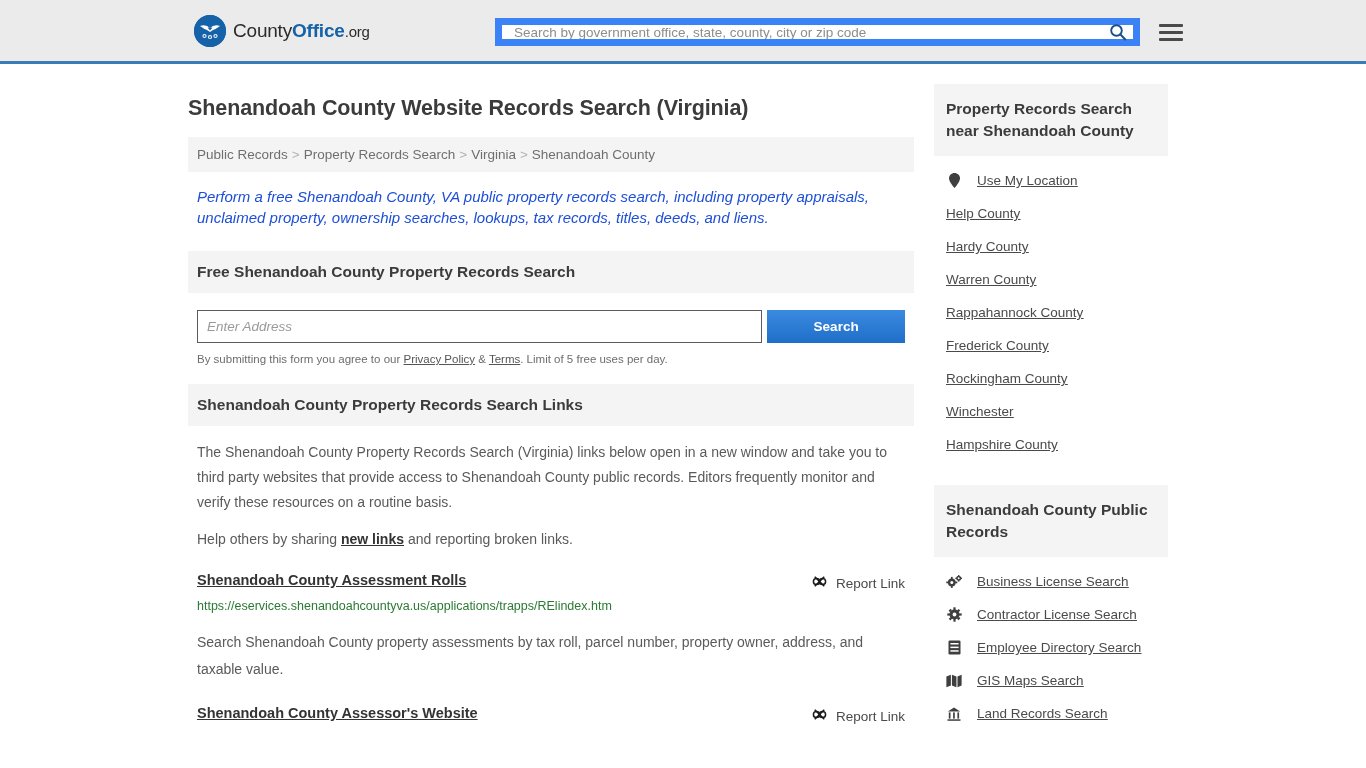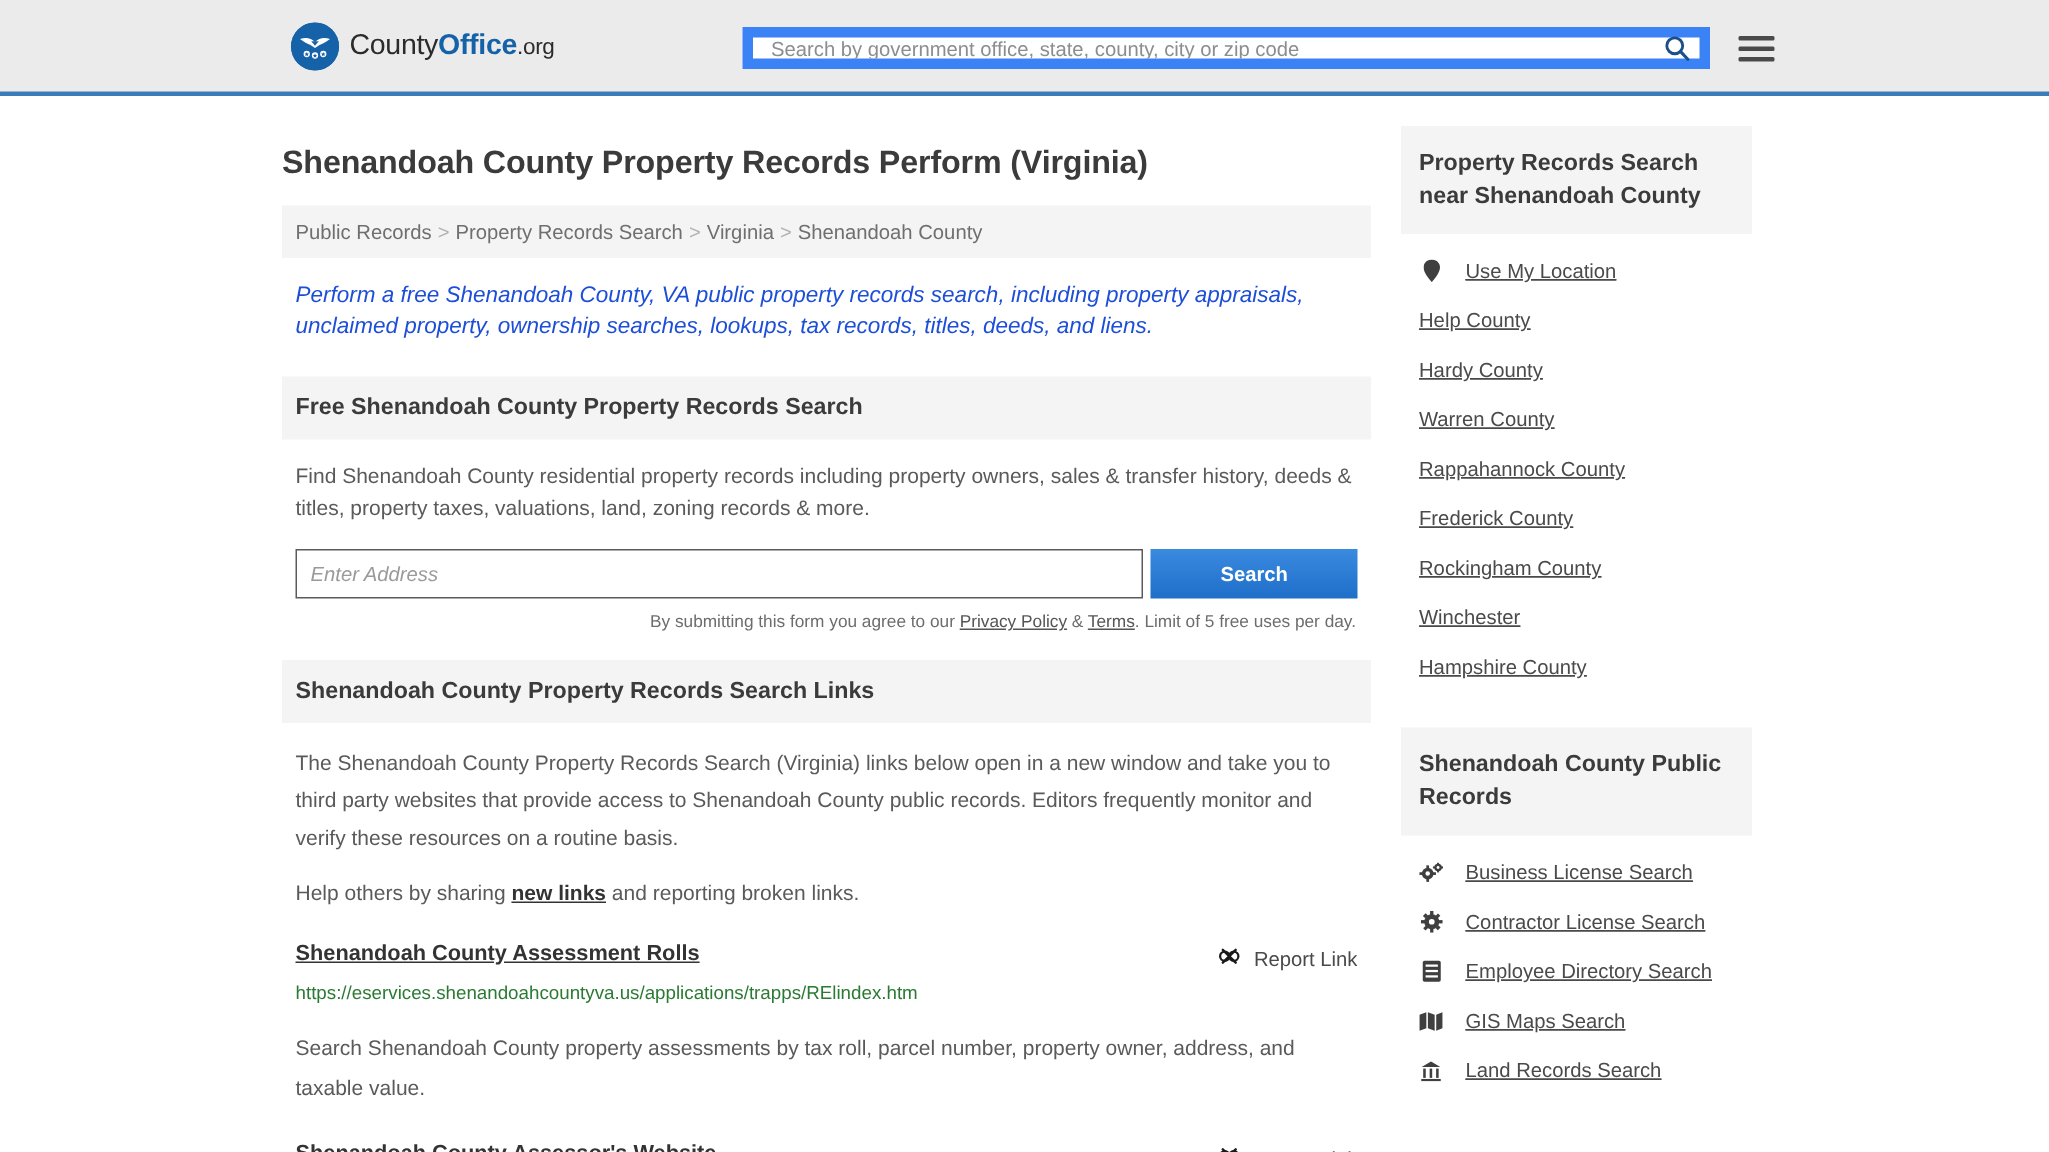--- a/index.html
+++ b/index.html
@@ -178,21 +178,20 @@
     margin-left: 5px;
     border: none;
     background: linear-gradient(to bottom, #3a8ae0 0%, #1f6fc9 100%);
     color: #ffffff;
     font-family: "Liberation Sans", sans-serif;
     font-size: 13.5px;
     font-weight: bold;
     cursor: pointer;
   }
   .disclaimer {
-    text-align: right;
     font-size: 11.5px;
     color: #6d6d6d;
     margin-top: 10px;
     padding-right: 1px;
   }
   .disclaimer a { color: #555; text-decoration: underline; }
 
   
   .result {
     padding: 0 9px;
@@ -304,31 +303,30 @@
       <span></span>
     </div>
   </div>
 </div>
 
 <div class="page">
   <div class="container">
 
     <div class="main-col">
 
-      <h1 class="page-title">Shenandoah County Property Records Perform (Virginia)</h1>
+      <h1 class="page-title">Shenandoah County Website Records Search (Virginia)</h1>
 
       <div class="breadcrumb">
         <a>Public Records</a><span class="sep">&gt;</span><a>Property Records Search</a><span class="sep">&gt;</span><a>Virginia</a><span class="sep">&gt;</span><a>Shenandoah County</a>
       </div>
 
       <p class="intro">Perform a free Shenandoah County, VA public property records search, including property appraisals, unclaimed property, ownership searches, lookups, tax records, titles, deeds, and liens.</p>
 
       <div class="sect-head">Free Shenandoah County Property Records Search</div>
       <div class="sect-body">
-        <p class="tight">Find Shenandoah County residential property records including property owners, sales &amp; transfer history, deeds &amp; titles, property taxes, valuations, land, zoning records &amp; more.</p>
 
         <div class="form-row">
           <input class="addr-input" type="text" placeholder="Enter Address" style="">
           <button class="search-btn">Search</button>
         </div>
 
         <div class="disclaimer"><span>By submitting this form you agree to our </span><a>Privacy Policy</a><span> &amp; </span><a>Terms</a><span>. Limit of 5 free uses per day.</span></div>
       </div>
 
       <div class="sect-head">Shenandoah County Property Records Search Links</div>

